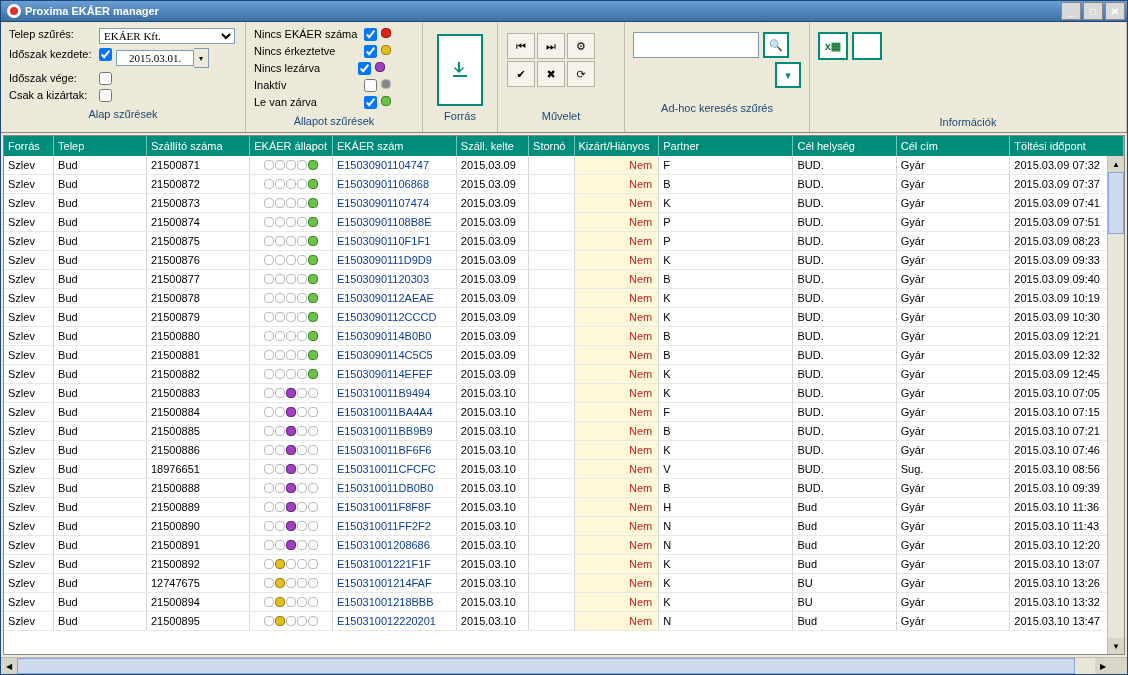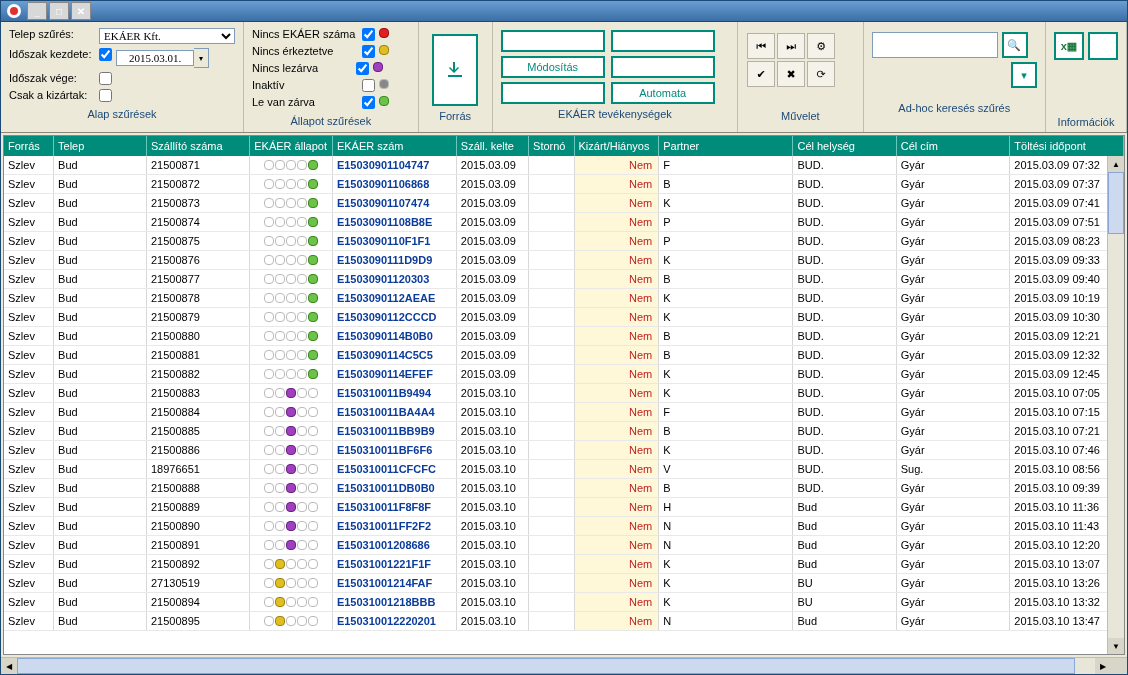--- a/index.html
+++ b/index.html
@@ -17,21 +17,21 @@
   select,input[type=text]{font:11px Tahoma;background:#fff;border:1px solid #7f9db9}
   input[type=checkbox]{margin:0 4px 0 0}
   .bigbtn{border:2px solid #008c7a;background:#fff;color:#008c7a;display:flex;align-items:center;justify-content:center;box-sizing:border-box}
   .smallbtn{width:26px;height:24px;border:1px solid #b5b1a5;background:#f4f2e9;margin:1px;display:flex;align-items:center;justify-content:center}
   .gridwrap{flex:1;display:flex;flex-direction:column;margin:2px;border:1px solid #888;background:#fff;overflow:hidden;position:relative}
   .grid{flex:1;overflow:hidden;position:relative}
   table{border-collapse:collapse;width:100%;table-layout:fixed}
   th{background:#008c7a;color:#fff;font-weight:normal;text-align:left;padding:2px 4px;border-right:1px solid #6ac7bb;height:16px;overflow:hidden;white-space:nowrap}
   td{padding:1px 4px;border-right:1px solid #d8d8d8;border-bottom:1px solid #e8e8e8;height:16px;overflow:hidden;white-space:nowrap}
   .nem{background:#fff8d8;color:#c02020;text-align:right;padding-right:6px}
-  .ekaer-link{color:#0b3c9c;font-weight:bold}
+  .ekaer-link{color:#0b3c9c;font-weight:normal}
   .status-dots{display:flex;justify-content:center;gap:1px}
   .dot{width:8px;height:8px;border-radius:4px;border:1px solid #bbb;background:#fff}
   .dot.red{background:#e02020;border-color:#a01010}
   .dot.green{background:#6cc24a;border-color:#3a8a1a}
   .dot.purple{background:#a040c0;border-color:#6a2080}
   .dot.yellow{background:#e0c020;border-color:#a08010}
   .scroll-v{position:absolute;right:0;top:20px;bottom:0;width:16px;background:#e8e5d9;border-left:1px solid #c0bcb0}
   .scroll-v .thumb{position:absolute;top:0;left:0;right:0;height:60px;background:#cdd9ee;border:1px solid #8aa6d6}
   .scroll-v .arrow{position:absolute;left:0;right:0;height:16px;background:#d8d5c9;display:flex;align-items:center;justify-content:center;font-size:8px}
   .hscroll{height:16px;background:#e8e5d9;border-top:1px solid #c0bcb0;display:flex;align-items:center}
@@ -46,20 +46,21 @@
 <body>
 
 <div class="window">
 
   <div class="titlebar">
     <span class="icon">
         <svg viewBox="0 0 10 10">
           <circle cx="5" cy="5" r="4" fill="#e03030"></circle>
         </svg>
       </span>
+    <span class="title">Proxima EKÁER manager</span>
     <span class="wbtn">_</span>
     <span class="wbtn">□</span>
     <span class="wbtn">✕</span>
   </div>
 
   <div class="toolbar">
 
     <div class="panel" style="width:228px">
       <div class="row">
         <label>Telep szűrés:</label>
@@ -115,35 +116,20 @@
 
     <div class="panel" style="width:58px;align-items:center">
       <div class="bigbtn" style="width:46px;height:72px;flex-direction:column;margin-top:8px">
         <svg width="20" height="20" viewBox="0 0 20 20">
             <path fill="#008c7a" d="M10 2v8l3-3 1 1-5 5-5-5 1-1 3 3V2h2zM3 15h14v2H3z"></path>
           </svg>
       </div>
       <div class="panel-label">Forrás</div>
     </div>
 
-    <div class="panel" style="width:232px">
-      <div style="display:flex;gap:6px;margin-top:4px">
-        <div class="bigbtn" style="width:104px;height:22px"></div>
-        <div class="bigbtn" style="width:104px;height:22px"></div>
-      </div>
-      <div style="display:flex;gap:6px;margin-top:4px">
-        <div class="bigbtn" style="width:104px;height:22px">Módosítás</div>
-        <div class="bigbtn" style="width:104px;height:22px"></div>
-      </div>
-      <div style="display:flex;gap:6px;margin-top:4px">
-        <div class="bigbtn" style="width:104px;height:22px"></div>
-        <div class="bigbtn" style="width:104px;height:22px">Automata</div>
-      </div>
-      <div class="panel-label">EKÁER tevékenységek</div>
-    </div>
 
     <div class="panel" style="width:110px">
       <div style="display:flex;margin-top:6px">
         <div class="smallbtn">
             <span>⏮</span>
           </div>
         <div class="smallbtn">
             <span>⏭</span>
           </div>
         <div class="smallbtn">
@@ -705,21 +691,21 @@
               <td></td>
               <td class="nem">Nem</td>
               <td>K</td>
               <td>Bud</td>
               <td>Gyár</td>
               <td>2015.03.10 13:07</td>
             </tr>
             <tr>
               <td>Szlev</td>
               <td>Bud</td>
-              <td>27130519</td>
+              <td>12747675</td>
               <td>
                 <div class="status-dots">
                   <span class="dot"></span>
                   <span class="dot yellow"></span>
                   <span class="dot"></span>
                   <span class="dot"></span>
                   <span class="dot"></span>
                 </div>
               </td>
               <td class="ekaer-link">E15031001214FAF</td>

